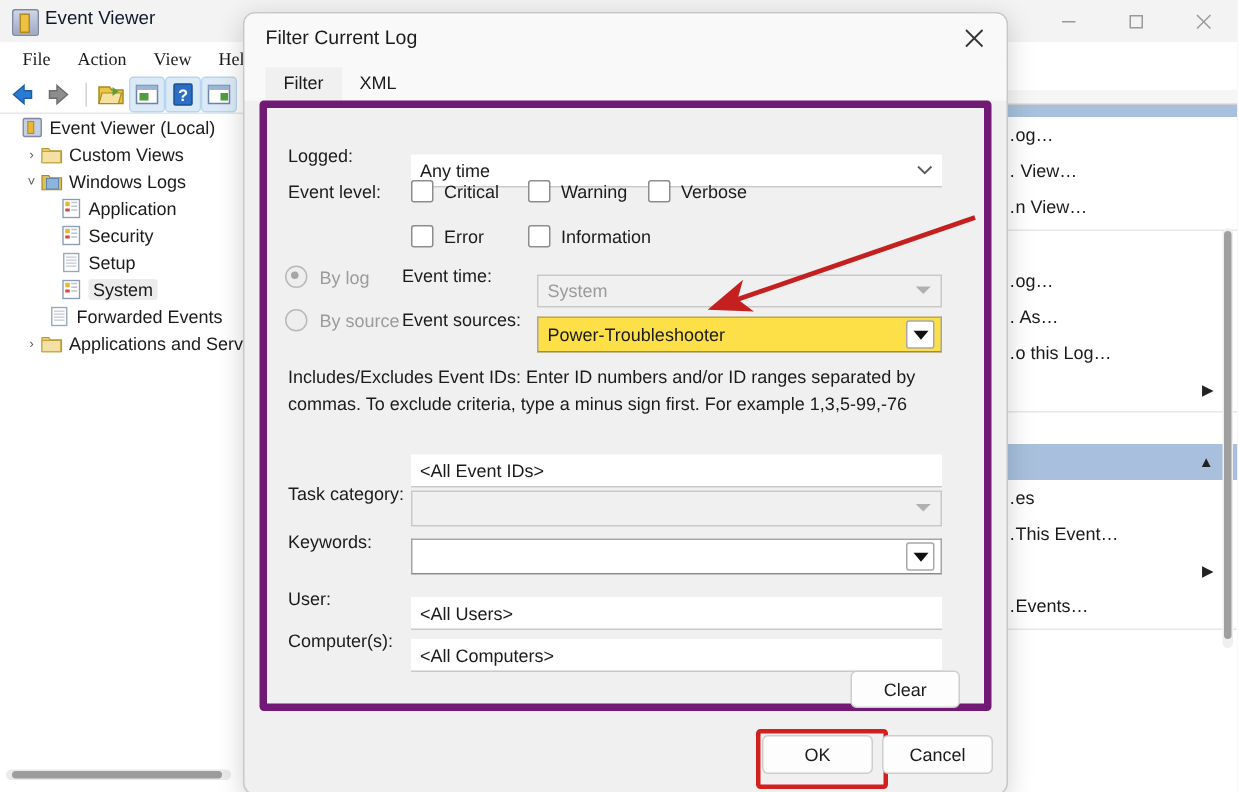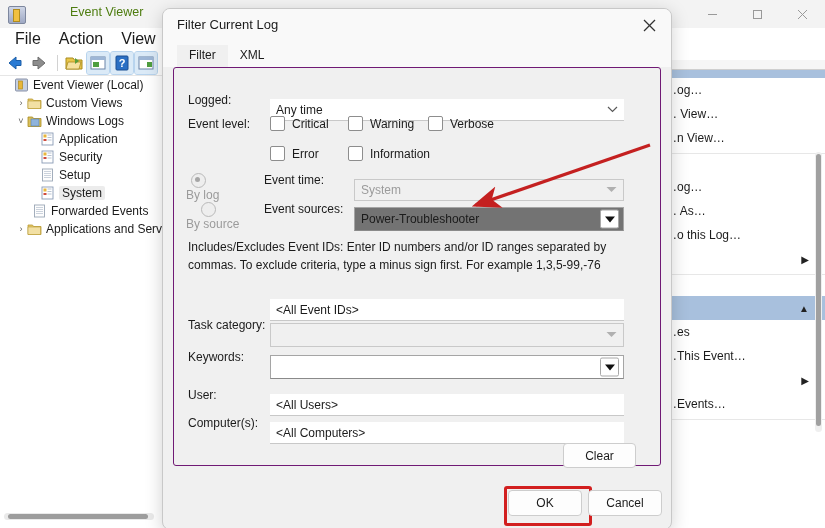--- a/index.html
+++ b/index.html
@@ -10,30 +10,30 @@
     -webkit-font-smoothing:antialiased;
   }
   .app{position:absolute;inset:0;background:#ffffff;}
 
   
   .titlebar{position:absolute;left:0;top:0;width:825px;height:28px;background:#f3f3f3;}
   .title-ico{position:absolute;left:8px;top:6px;width:16px;height:16px;
     background:linear-gradient(#cfd6e6,#9fa9c4);border:1px solid #7d879e;border-radius:2px;}
   .title-ico:after{content:"";position:absolute;left:4px;top:2px;width:5px;height:11px;
     background:#f0c040;border:1px solid #b08c20;}
-  .title-text{position:absolute;left:30px;top:5px;font-size:12.5px;color:#4d7c0f;margin-left:40px;}
+  .title-text{position:absolute;left:30px;top:5px;font-size:12.5px;color:#0f172a;}
   .wbtns{position:absolute;right:0;top:0;height:28px;display:flex;}
   .wbtn{width:45px;height:28px;display:flex;align-items:center;justify-content:center;
     font-size:11px;color:#8a8a8a;}
   .wbtn svg{display:block;}
 
   
   .menubar{position:absolute;left:0;top:28px;width:825px;height:22px;background:#ffffff;
     display:flex;align-items:center;padding-left:6px;box-sizing:border-box;}
-  .menubar span{font-size:16px;color:#1b1b1b;padding:2px 9px;}
+  .menubar span{font-size:12px;color:#1b1b1b;padding:2px 9px;font-family:Liberation Serif, serif;}
 
   
   .toolbar{position:absolute;left:0;top:50px;width:825px;height:26px;background:#ffffff;
     display:flex;align-items:center;padding-left:4px;box-sizing:border-box;
     border-bottom:1px solid #e6e6e6;}
   .tb{width:22px;height:22px;margin-right:2px;position:relative;border-radius:2px;}
   .tb.hi{background:#dbeaf7;outline:1px solid #b8d4ee;}
   .tb-sep{width:1px;height:16px;background:#d2d2d2;margin:0 5px;}
 
   
@@ -68,37 +68,37 @@
     border:1px solid #c8c8c8;border-radius:8px;box-shadow:0 4px 18px rgba(0,0,0,.18);overflow:hidden;}
   .dlg-title{position:absolute;left:0;top:0;width:100%;height:32px;background:#f9f9f9;}
   .dlg-title .t{position:absolute;left:14px;top:8px;font-size:13px;color:#1b1b1b;}
   .dlg-close{position:absolute;right:0;top:0;width:44px;height:32px;display:flex;align-items:center;justify-content:center;color:#333;}
 
   .tabs{position:absolute;left:0;top:32px;width:100%;height:26px;background:#f9f9f9;display:flex;align-items:flex-end;padding-left:14px;box-sizing:border-box;}
   .tab{font-size:12px;padding:3px 12px 5px;color:#1b1b1b;}
   .tab.active{background:#f0f0f0;}
 
   .panel{position:absolute;left:10px;top:58px;right:10px;height:397px;background:#f0f0f0;
-    border:1px solid #701a75;border-radius:3px;}
+    border:5px solid #701a75;border-radius:3px;}
   .lbl{position:absolute;font-size:12px;color:#1b1b1b;}
 
   .fld{position:absolute;background:#ffffff;border:1px solid #a5a5a5;border-bottom-color:#8a8a8a;
     box-sizing:border-box;font-size:12px;color:#1b1b1b;display:flex;align-items:center;padding-left:6px;margin-top:12px;}
   .fld.flat{border:none;border-bottom:1px solid #c8c8c8;background:#fff;}
   .fld.dis{background:#f0f0f0;border-color:#c9c9c9;color:#9b9b9b;}
   .fld .cv{position:absolute;right:6px;top:50%;transform:translateY(-50%);font-size:9px;color:#666;}
   .dd{position:absolute;right:4px;top:50%;transform:translateY(-50%);width:17px;height:17px;
     background:#fff;border:1px solid #a8a8a8;border-radius:2px;display:flex;align-items:center;justify-content:center;}
   .dd b{display:block;width:0;height:0;border-left:5px solid transparent;border-right:5px solid transparent;border-top:6px solid #111;}
 
   .cb{position:absolute;display:flex;align-items:center;font-size:12px;color:#1b1b1b;}
   .cb i{width:13px;height:13px;border:1px solid #8d8d8d;background:#fff;display:inline-block;
     margin-right:7px;border-radius:2px;flex:none;}
 
-  .rb{position:absolute;display:flex;align-items:center;font-size:12px;color:#9b9b9b;flex-direction:column;}
+  .rb{position:absolute;display:flex;align-items:center;font-size:12px;color:#9b9b9b;}
   .rb i{width:13px;height:13px;border:1px solid #b9b9b9;background:#eeeeee;border-radius:50%;
     display:inline-block;margin-right:8px;flex:none;position:relative;}
   .rb.on i:after{content:"";position:absolute;left:3px;top:3px;width:5px;height:5px;border-radius:50%;background:#a6a6a6;}
 
   .hint{position:absolute;left:14px;top:170px;width:430px;font-size:12px;line-height:18px;color:#1b1b1b;}
 
   .btn{position:absolute;background:#fdfdfd;border:1px solid #cdcdcd;border-radius:4px;
     font-size:12px;color:#1b1b1b;display:flex;align-items:center;justify-content:center;box-sizing:border-box;}
   .redbox{position:absolute;border:3px solid #d21f1f;border-radius:3px;}
 
@@ -399,21 +399,21 @@
       <div class="fld dis" style="left:180px;top:99px;width:270px;height:22px;">
         <span>System</span>
         <span class="cv">
           <svg width="11" height="7" viewBox="0 0 11 7">
               <path d="M0.5 1 L5.5 6 L10.5 1 Z" fill="#b0b0b0"></path>
             </svg>
         </span>
       </div>
 
       <div class="lbl" style="left:90px;top:134px;">Event sources:</div>
-      <div class="fld" style="left:180px;top:127px;width:270px;height:24px;background:#737373;">
+      <div class="fld" style="left:180px;top:127px;width:270px;height:24px;background:#fde047;">
         <span>Power-Troubleshooter</span>
         <span class="dd">
             <b></b>
           </span>
       </div>
 
       <div class="hint">Includes/Excludes Event IDs: Enter ID numbers and/or ID ranges separated by commas. To exclude criteria, type a minus sign first. For example 1,3,5-99,-76</div>
 
       <div class="fld flat" style="left:96px;top:219px;width:354px;height:22px;">
         <span>&lt;All Event IDs&gt;</span>

